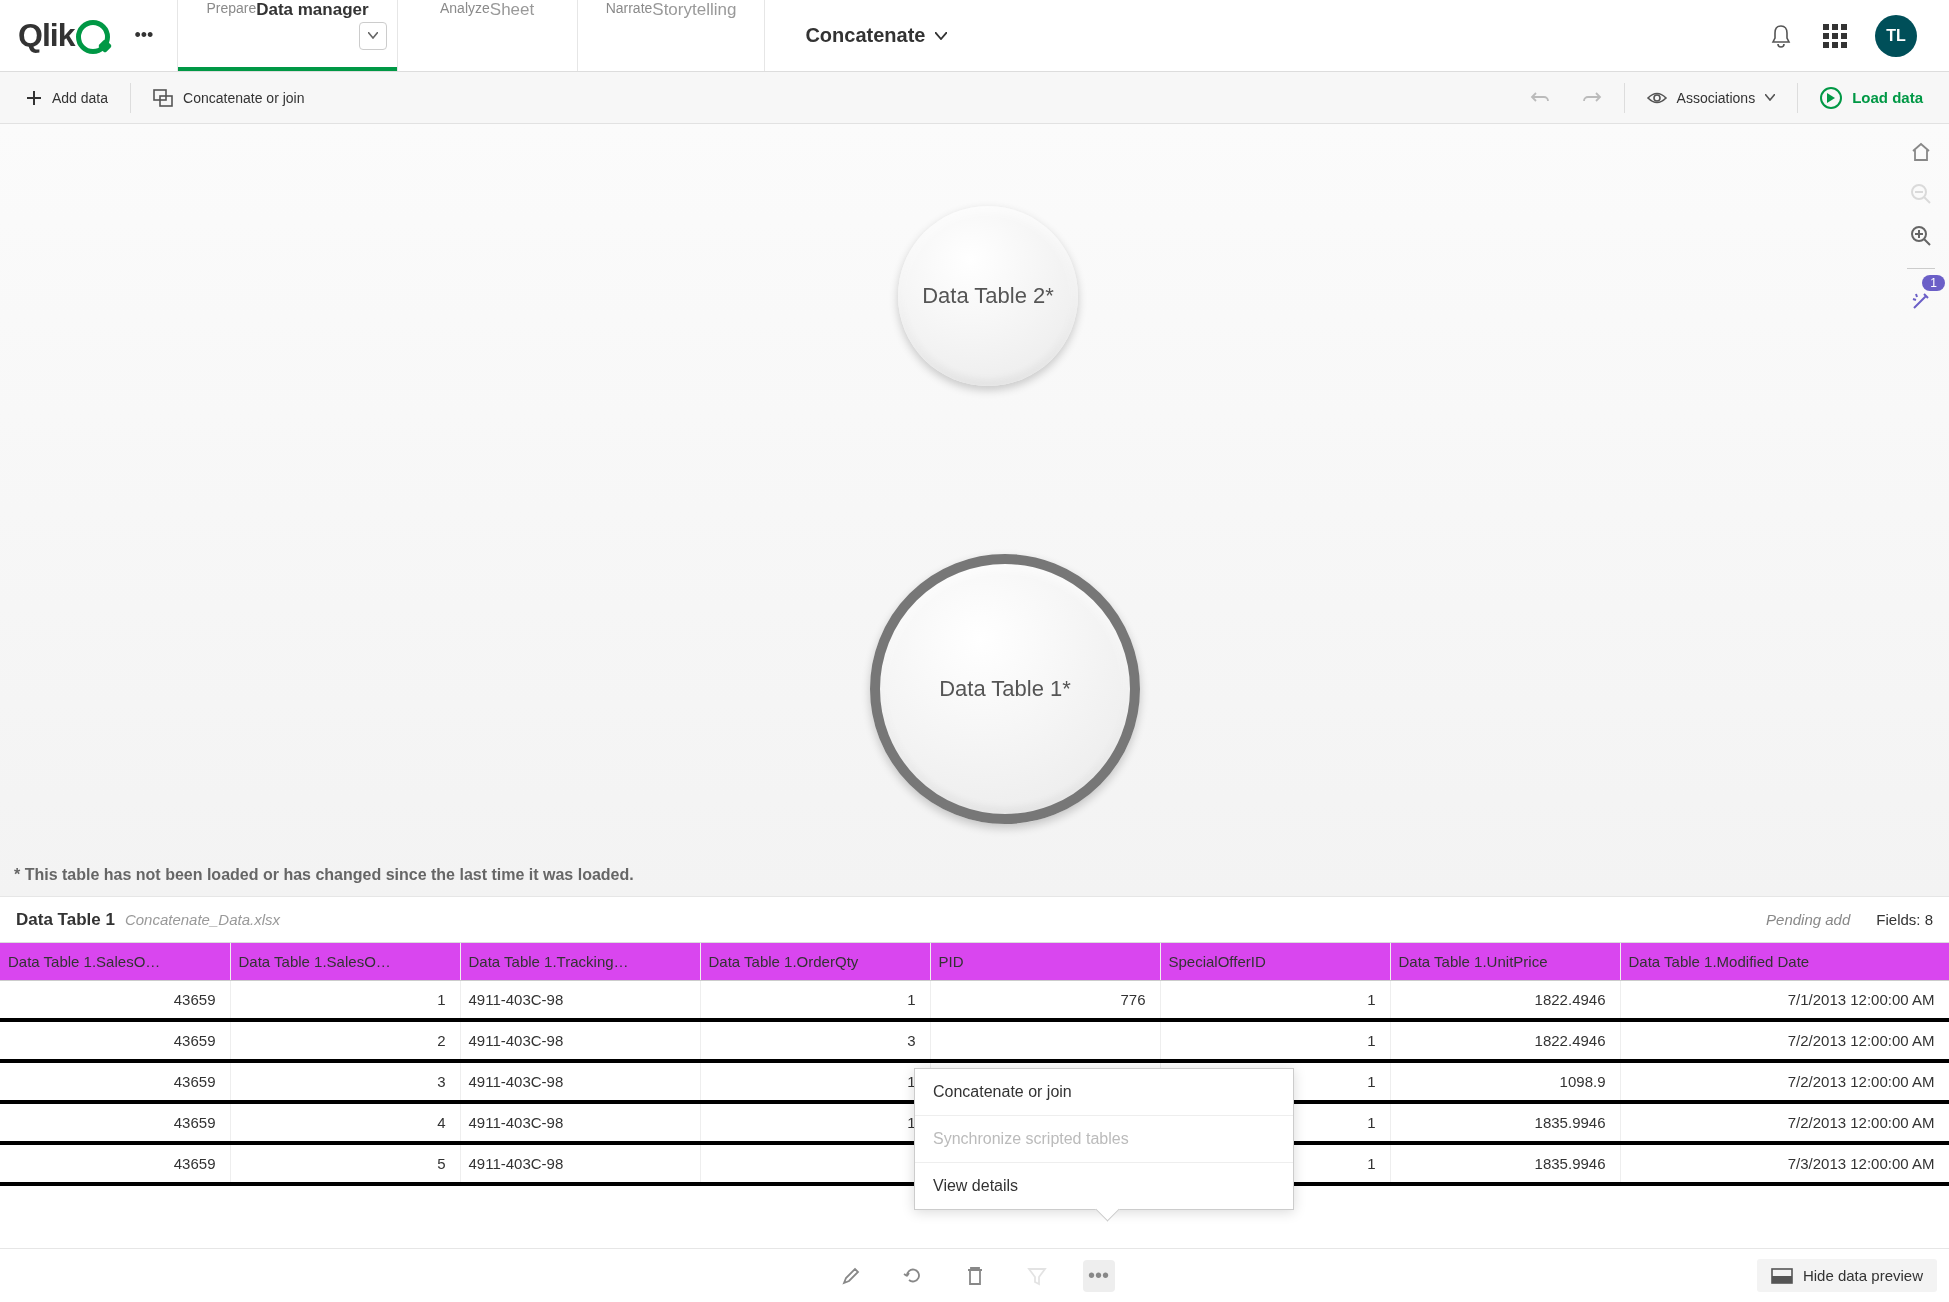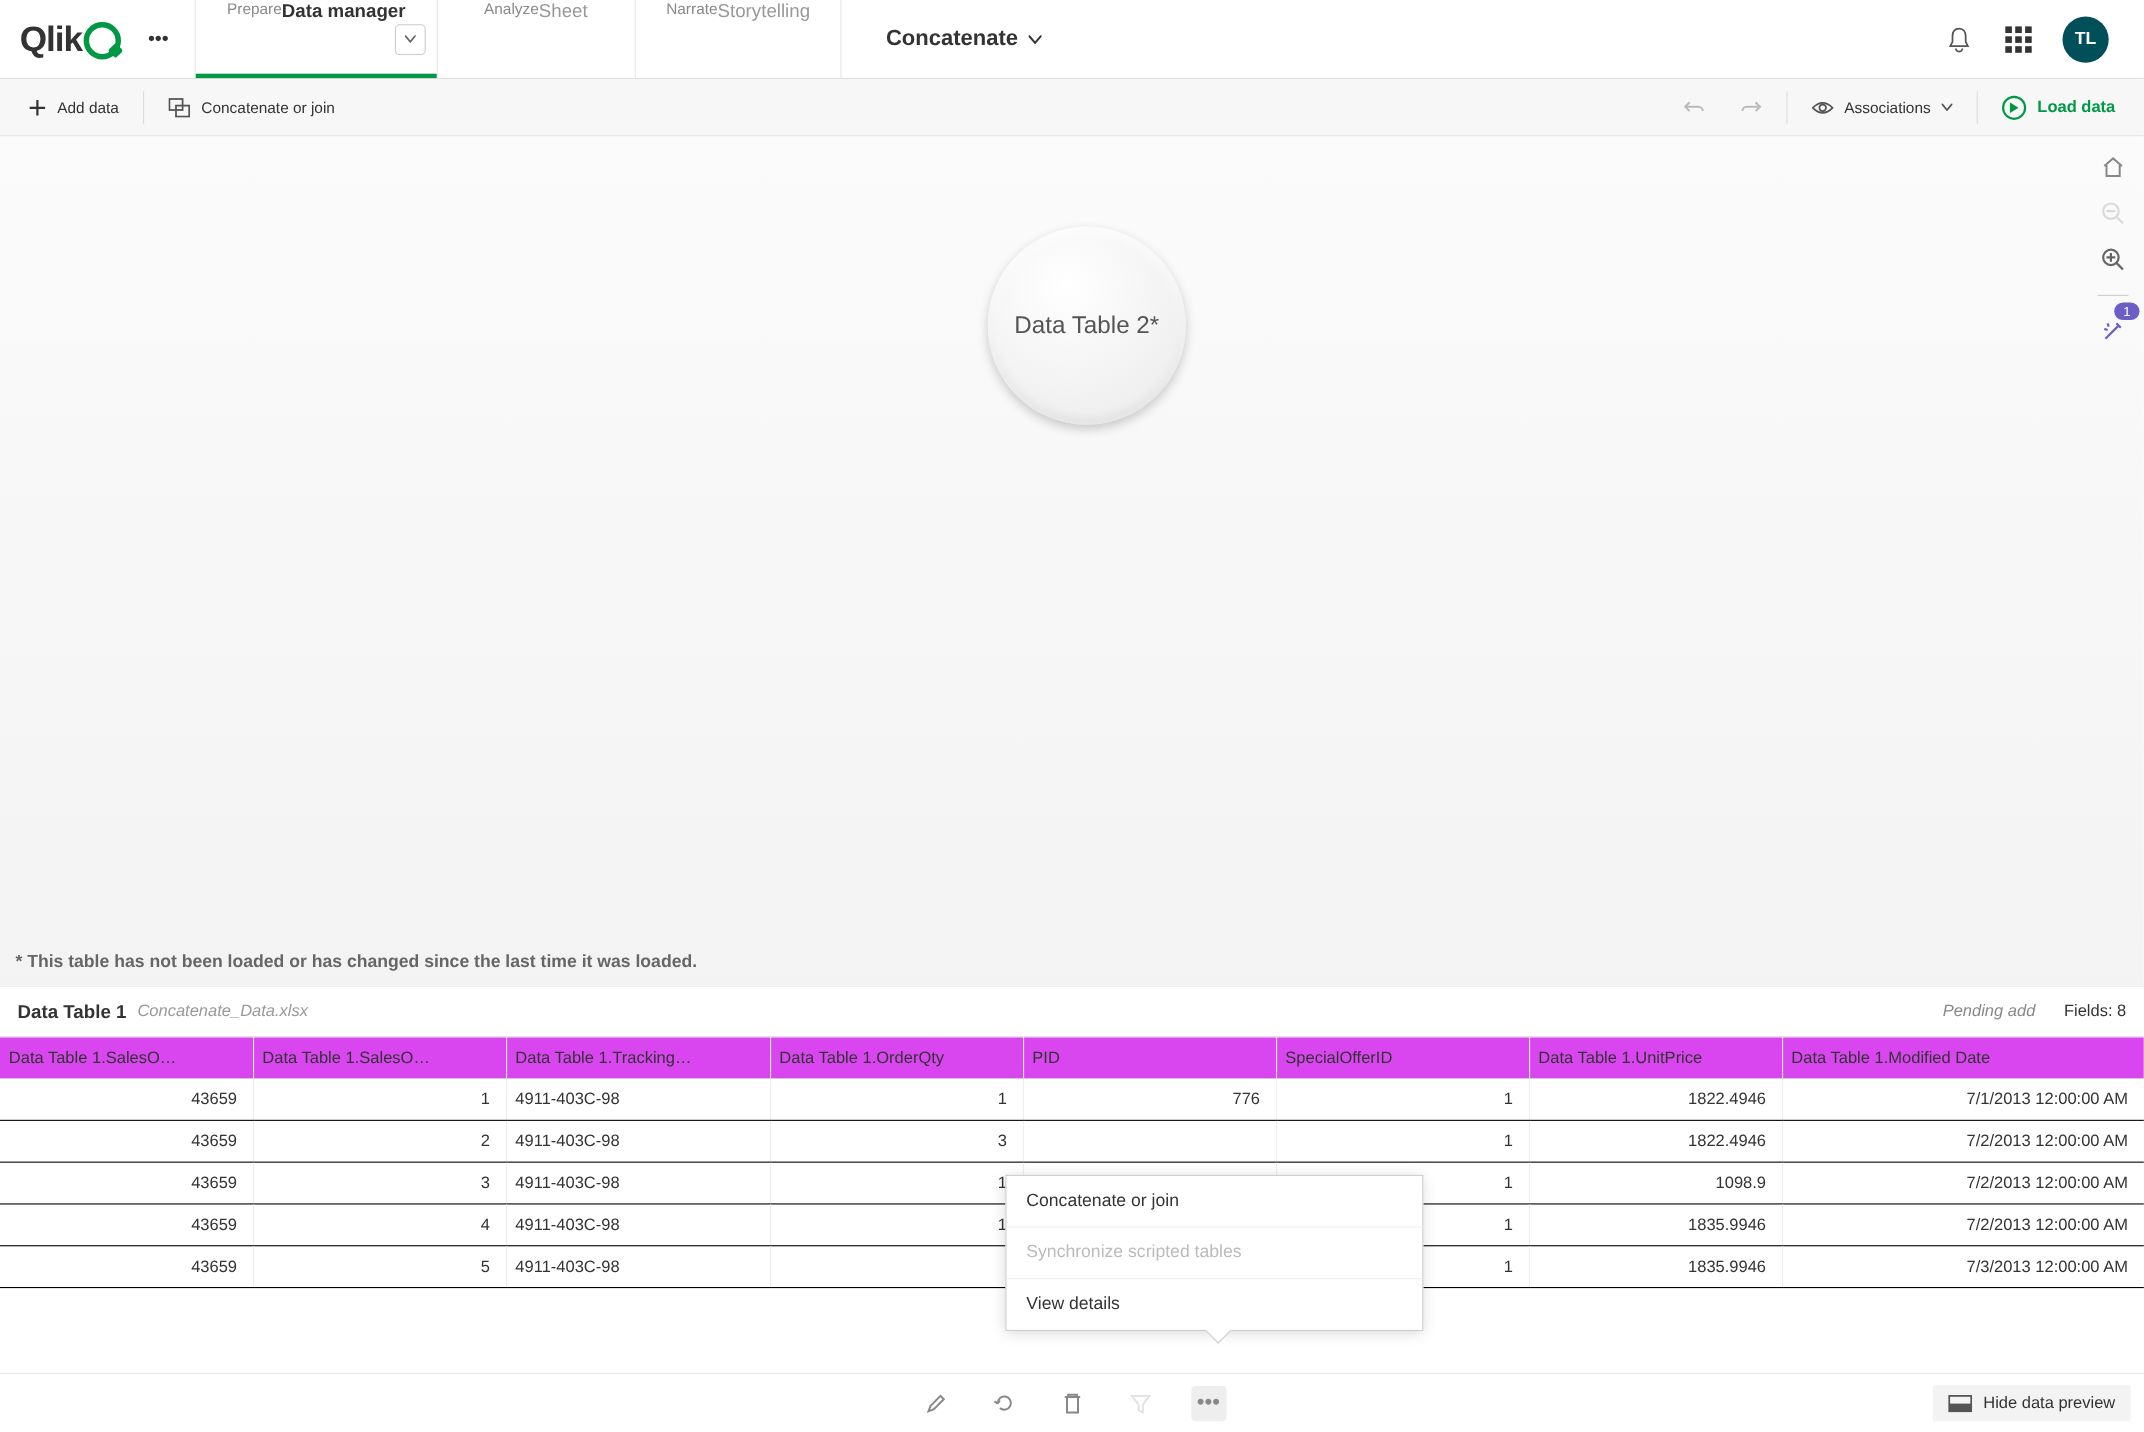--- a/index.html
+++ b/index.html
@@ -205,21 +205,21 @@
     height: 270px;
     overflow:hidden;
   }
   table.data {
     width:100%;
     border-collapse:collapse;
     table-layout:fixed;
   }
   table.data th, table.data td {
     border-right:1px solid #eee;
-    border-bottom:1px solid #000000;
+    border-bottom:4px solid #000000;
     padding:10px 8px;
     font-size:15px;
     text-align:left;
     white-space:nowrap;
     overflow:hidden;
     text-overflow:ellipsis;
   }
   table.data th {
     background:#d946ef;
     font-weight:400;
@@ -394,20 +394,23 @@
           </svg>
       </span>
       <span>Load data</span>
     </div>
   </div>
 </div>
 
 <div class="canvas">
   <div class="bubble small">
     <span>Data Table 2*</span>
+  </div>
+  <div class="bubble large">
+    <span>Data Table 1*</span>
   </div>
   <div class="footnote">* This table has not been loaded or has changed since the last time it was loaded.</div>
   <div class="canvas-tools">
     <span class="icon-btn">
       <svg width="22" height="22">
           <path d="M3 10 L11 3 L19 10 M5 9 V19 H17 V9" fill="none" stroke="#888" stroke-width="1.8"></path>
         </svg>
     </span>
     <span class="icon-btn" style="opacity:.5">
       <svg width="22" height="22">

